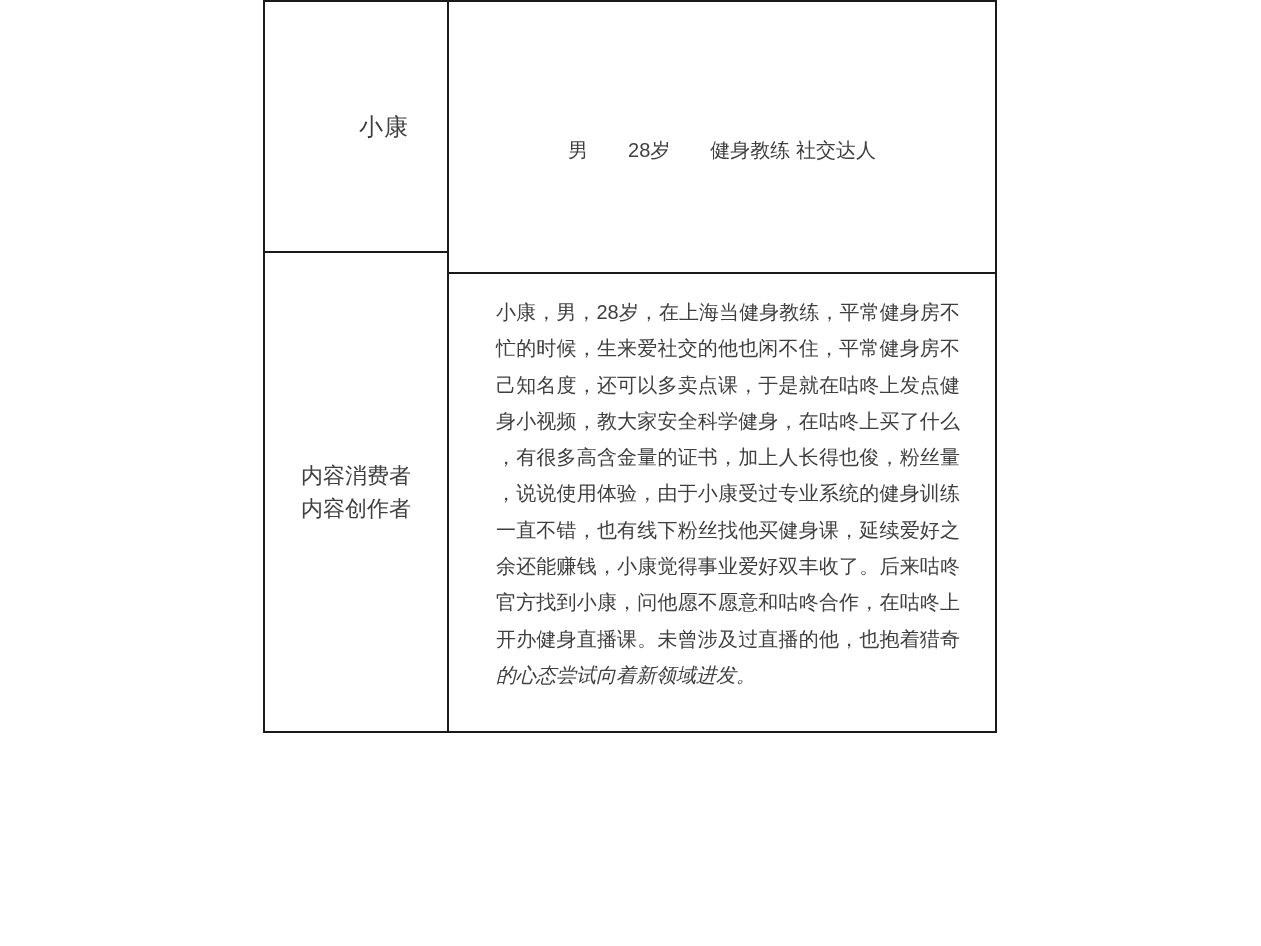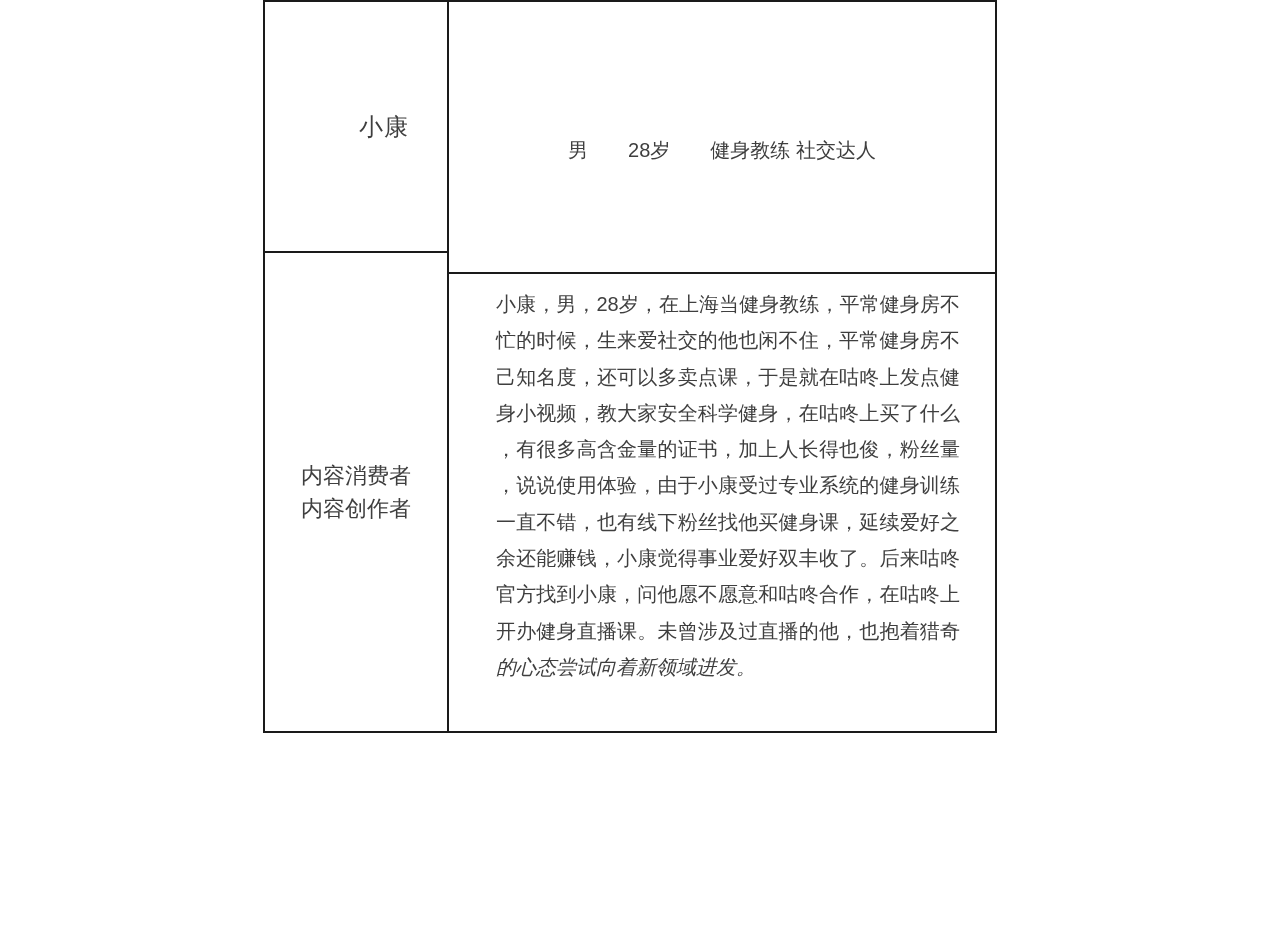--- a/index.html
+++ b/index.html
@@ -42,21 +42,21 @@
   .cell-roles{left:0;top:251px;width:182px;bottom:0;}
   .cell-roles .roles-text{
     font-size:22px;line-height:33px;
     white-space:pre-line;text-align:center;
   }
   .cell-desc{
     left:184px;top:272px;right:0;bottom:0;
     display:block;
   }
   .desc-text{
-    margin:12px 0 0 47px;width:464px;
+    margin:20px 0 0 47px;width:464px;
     font-size:20px;line-height:36.3px;
   }
   .para-line{
     text-align:justify;
     text-align-last:justify;
   }
   .para-line.last{
     text-align-last:left;
     font-style:italic;
   }

